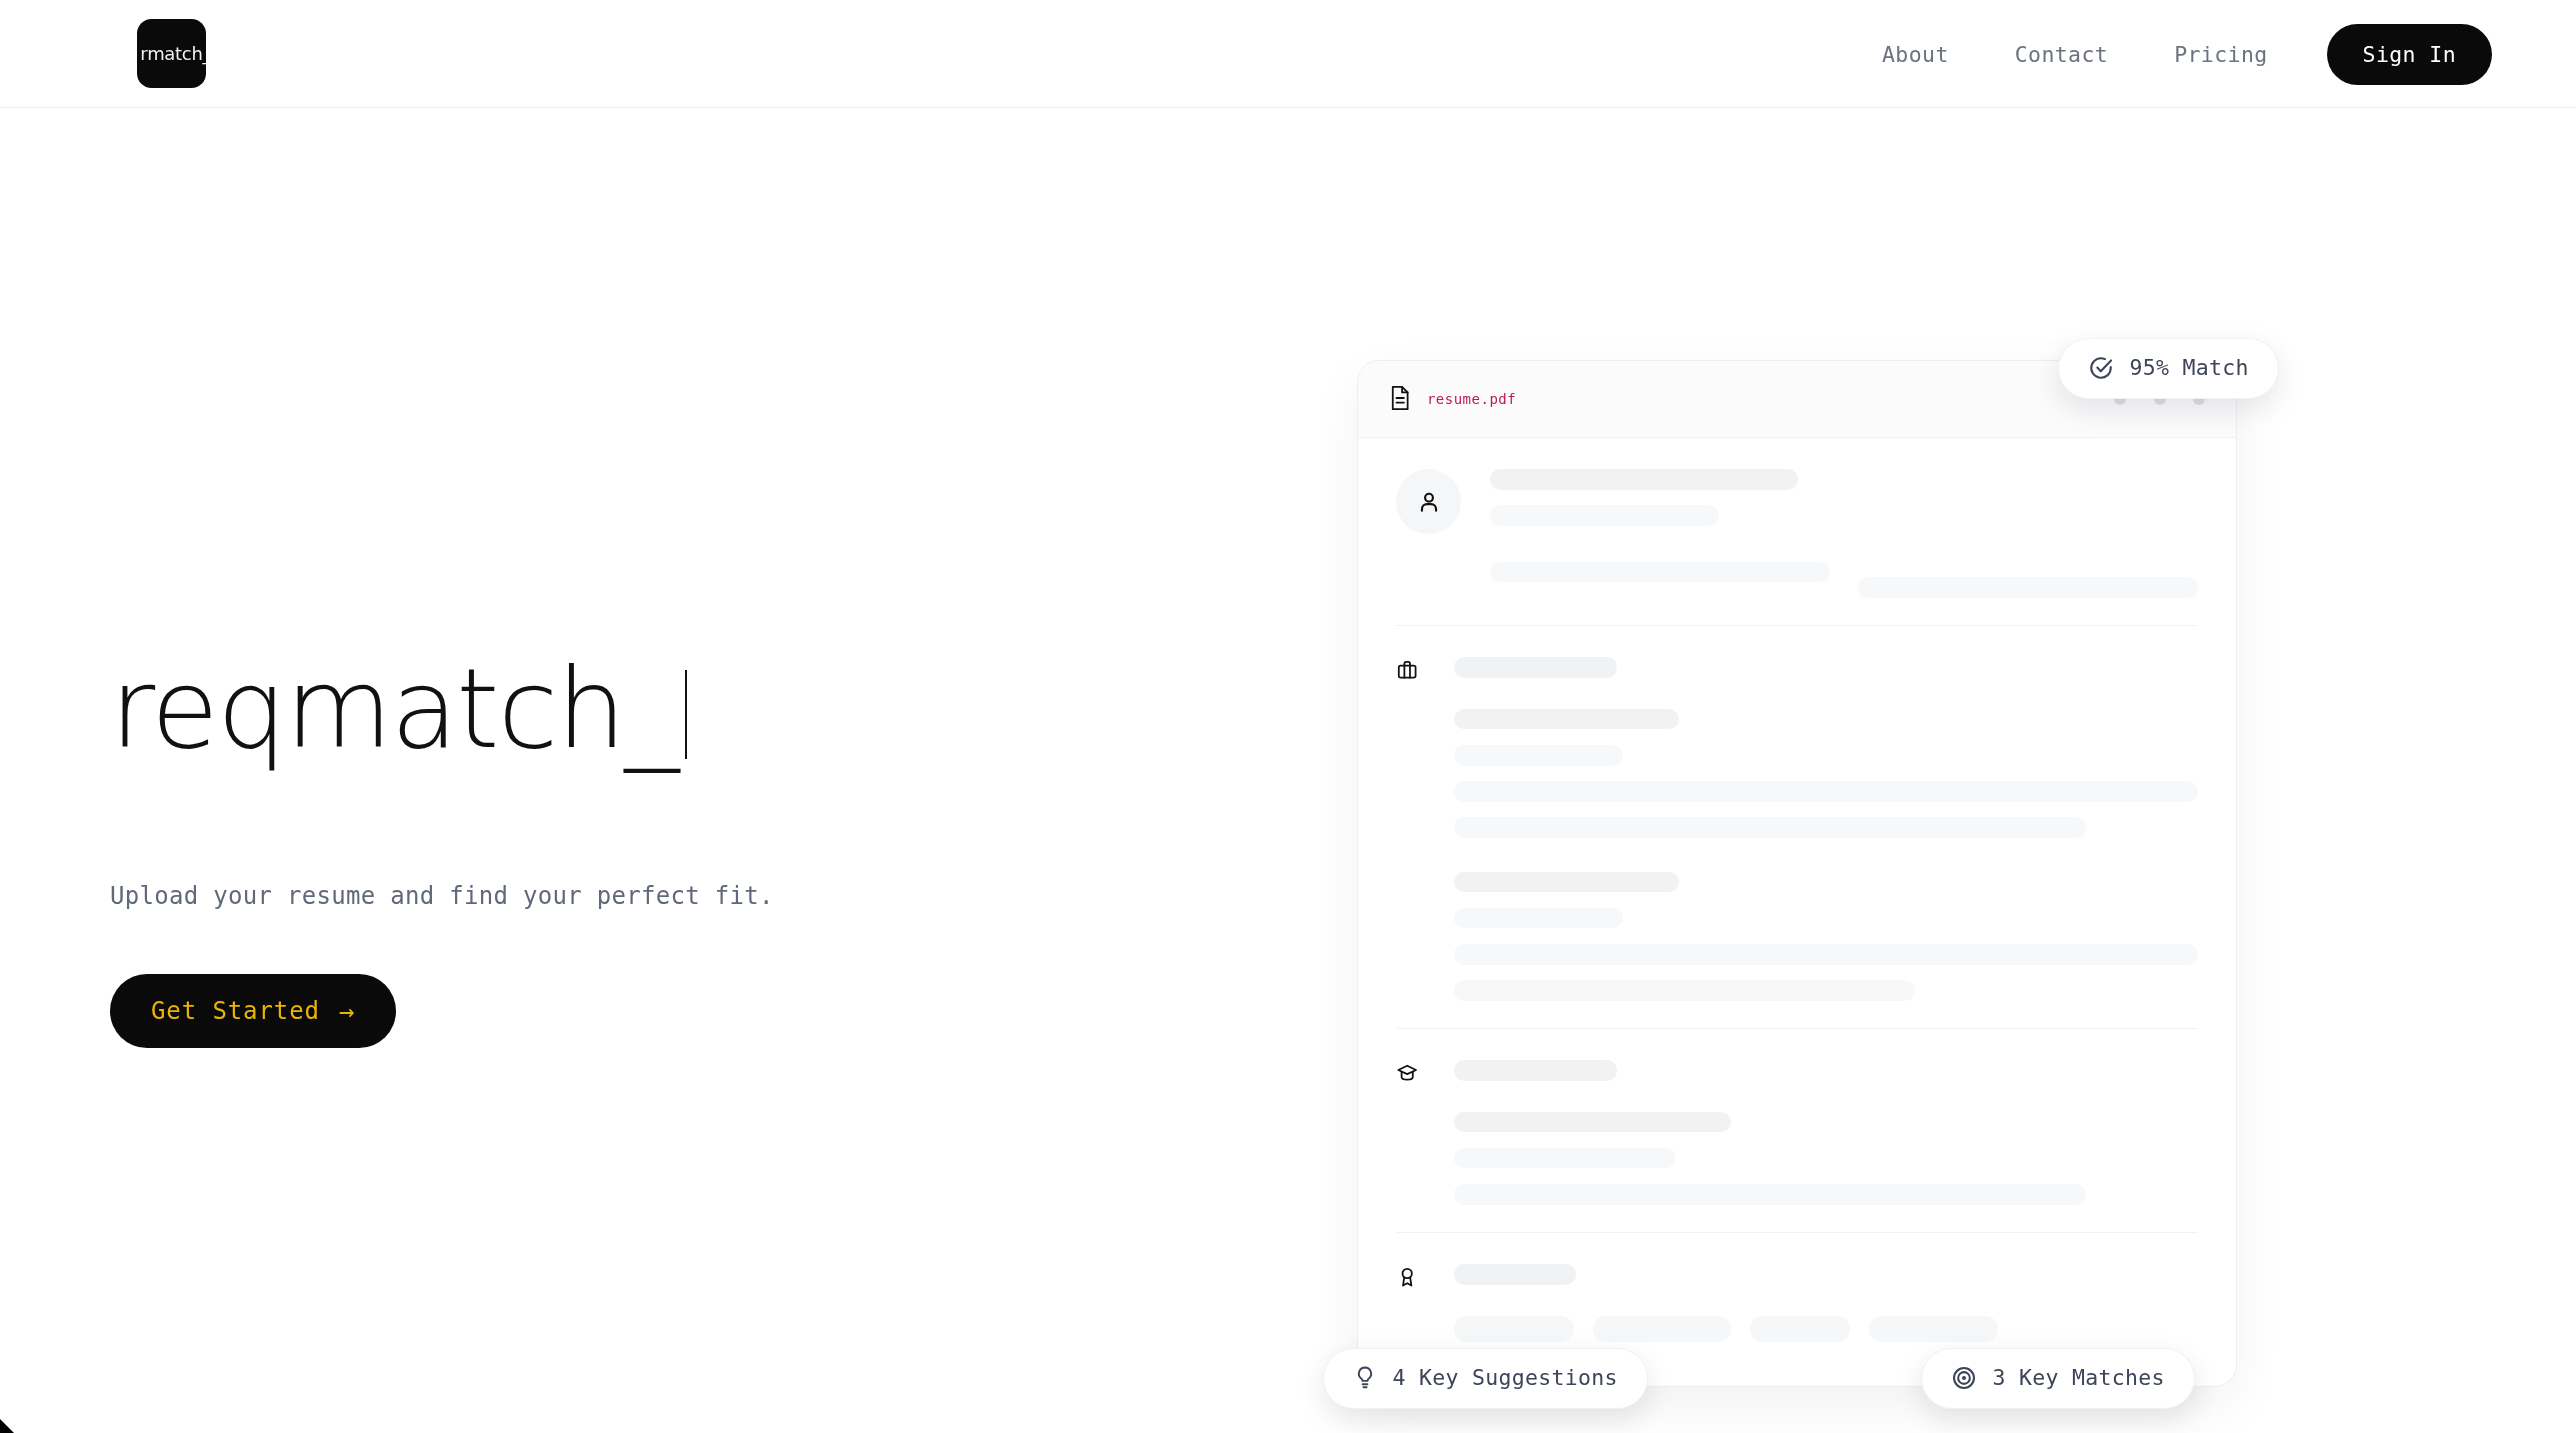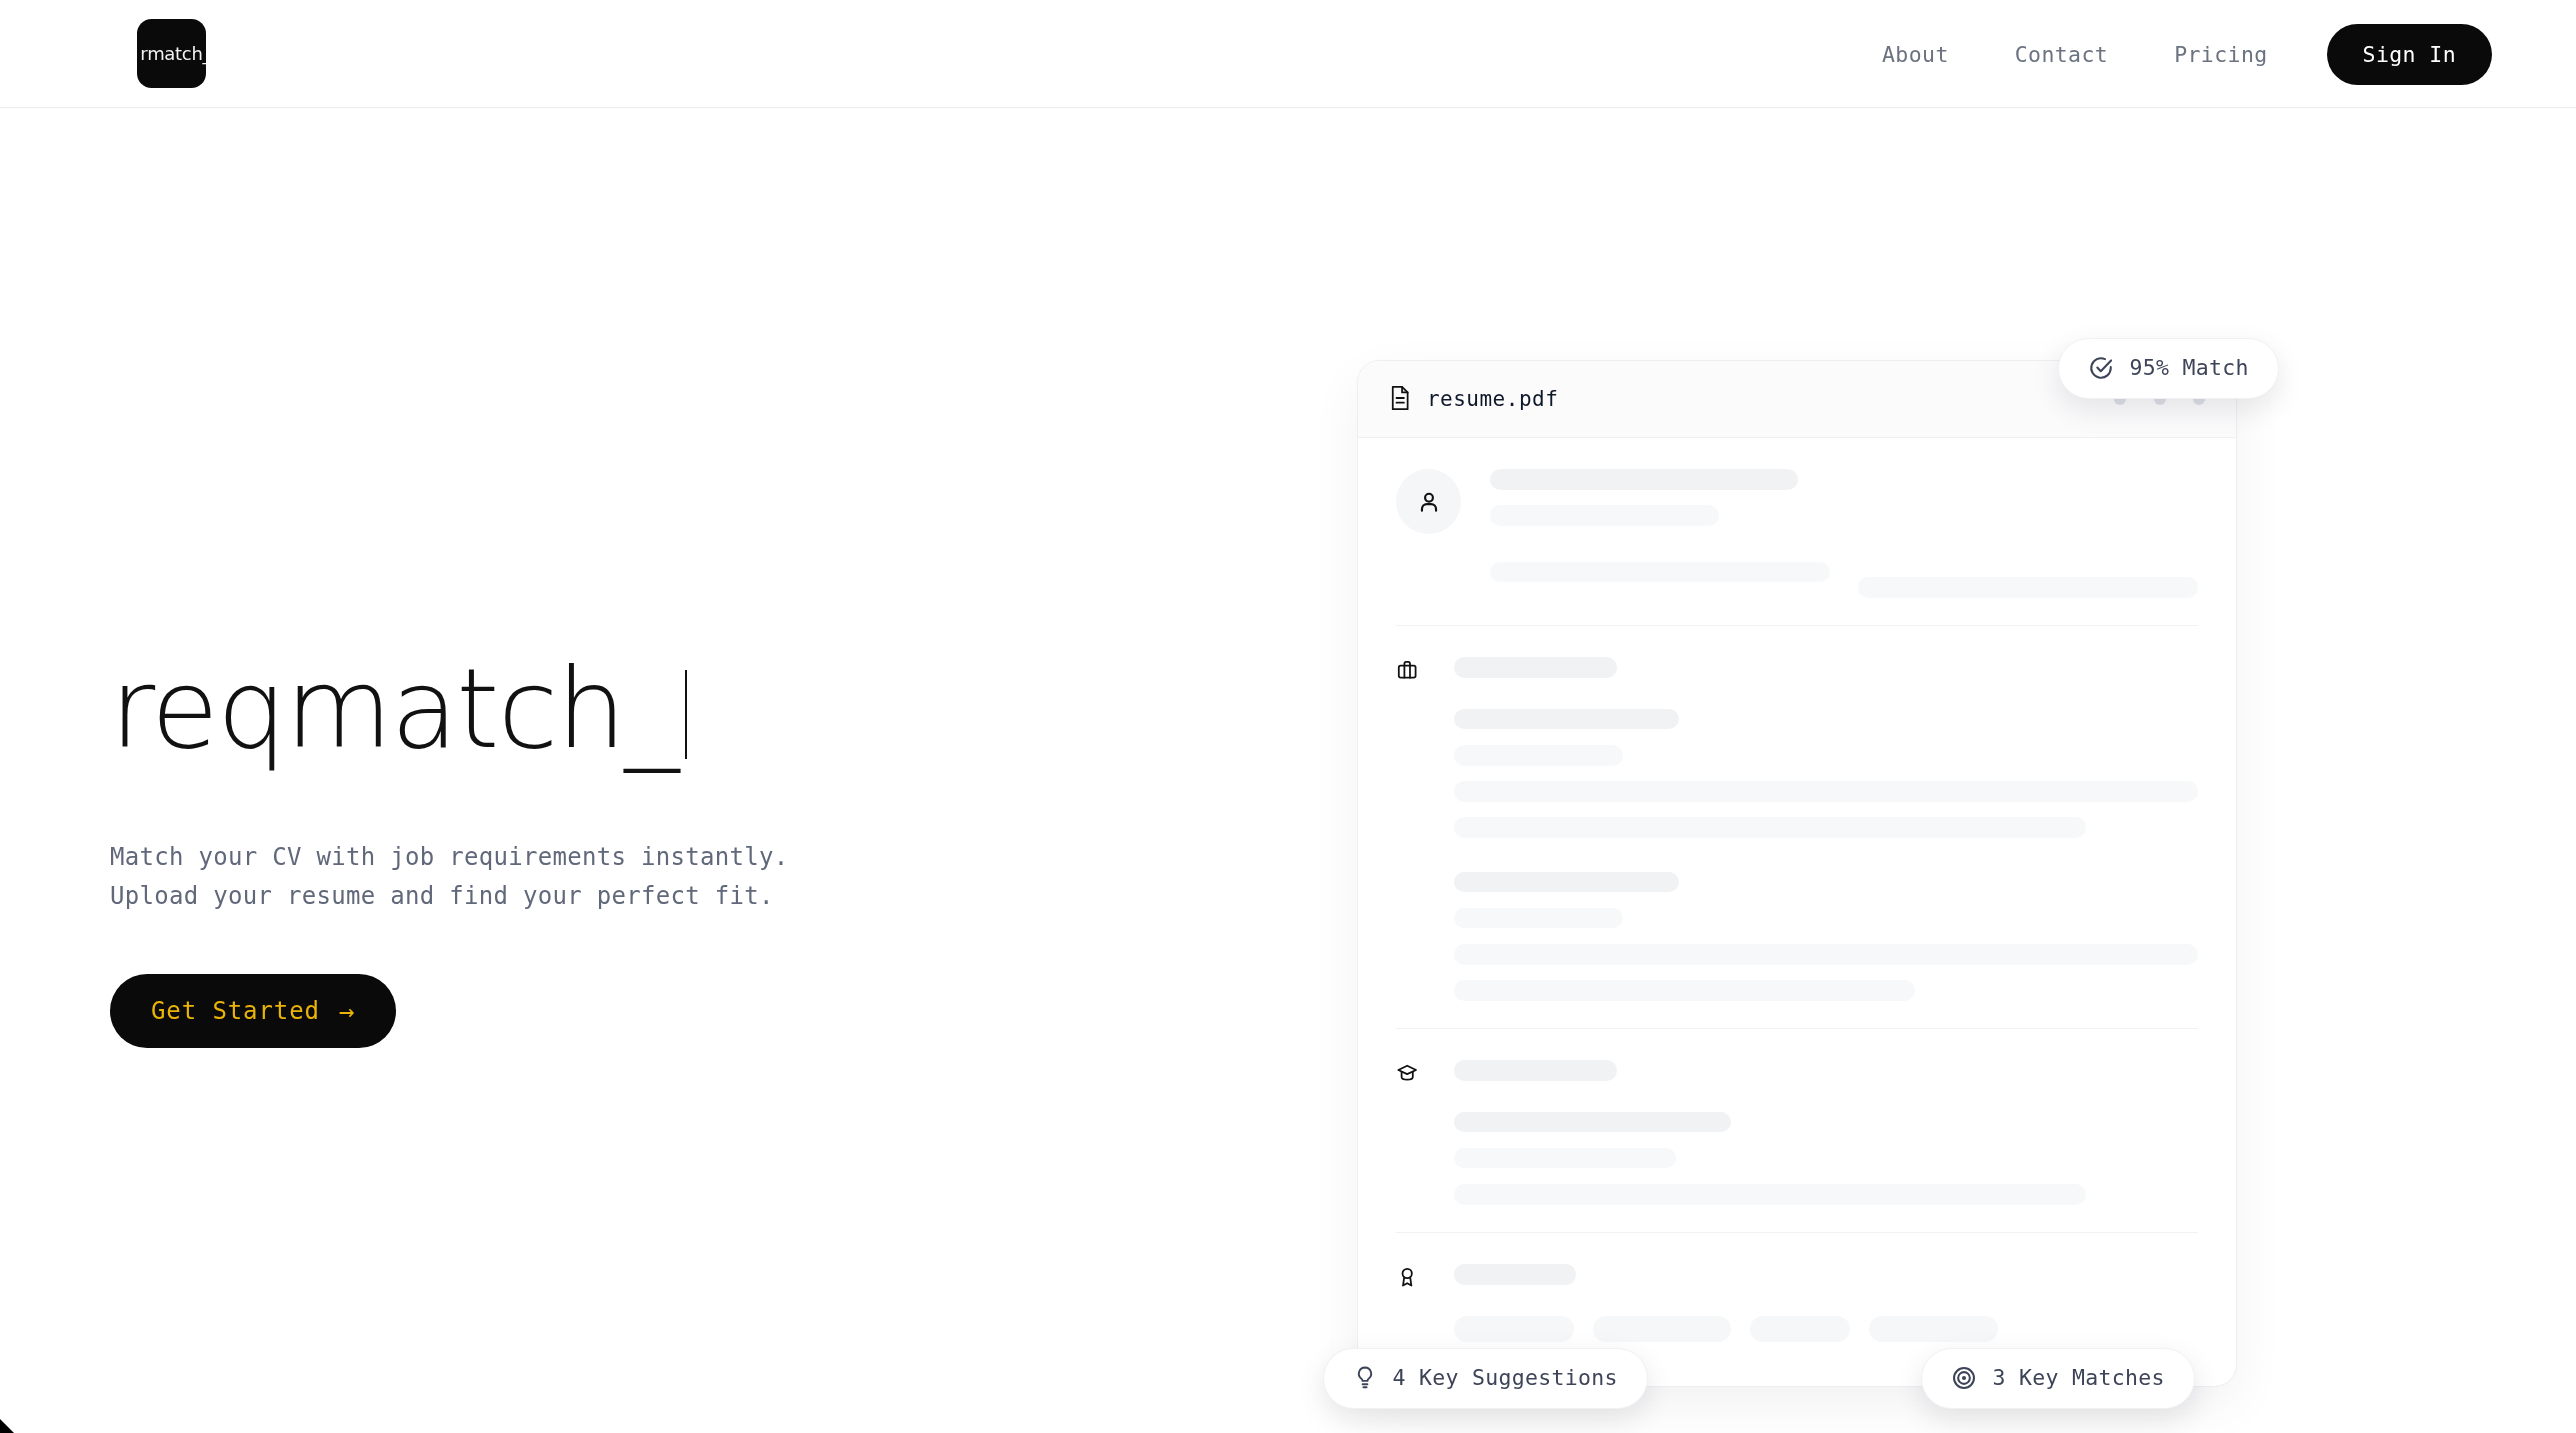--- a/index.html
+++ b/index.html
@@ -145,22 +145,22 @@
     position: relative;
     height: 77px;
     background: #fbfbfc;
     border-bottom: 0.9px solid #f0f1f3;
     display: flex;
     align-items: center;
     padding-left: 31px;
     gap: 15.5px;
   }
   .card-filename {
-    color: #0f172a;
-    font-size: 21px;
+    color: #be185d;
+    font-size: 14px;
     letter-spacing: 0.5px;
   }
   .win-dots {
     position: absolute;
     right: 31px;
     top: 50%;
     transform: translateY(-50%);
     display: flex;
     gap: 27.5px;
   }
@@ -253,21 +253,21 @@
 </div>
 
 <div class="hero">
 
   <h1 class="hero-title">
     <span>reqmatch_</span>
     <span class="caret"></span>
   </h1>
 
   <p class="hero-sub">
-    <span>Match your CV with job requirements instantly.</span><br>
+    <br>
     <span>Upload your resume and find your perfect fit.</span>
   </p>
 
   <button class="cta-btn">
     <span>Get Started</span>
     <span class="cta-arrow">→</span>
   </button>
 
 </div>
 

